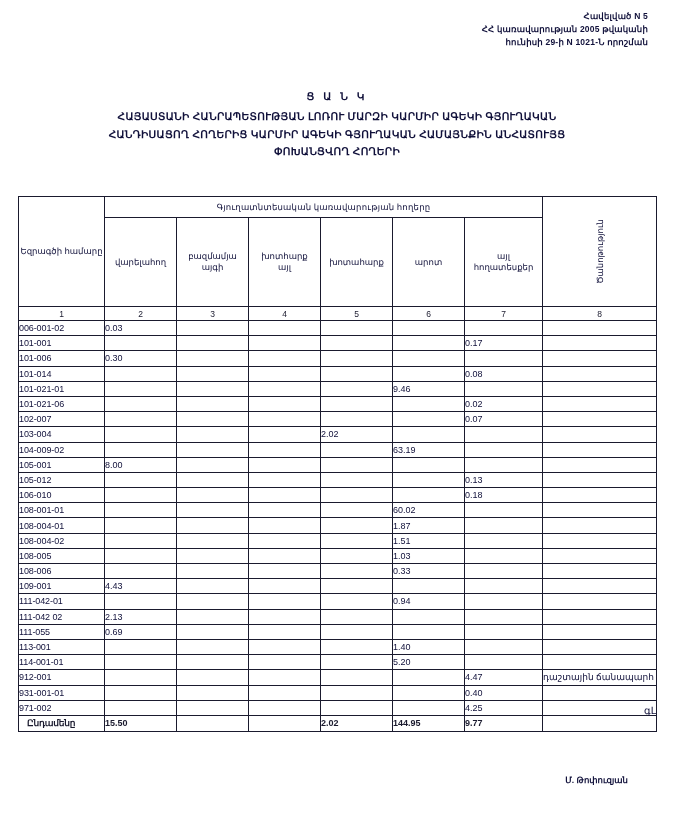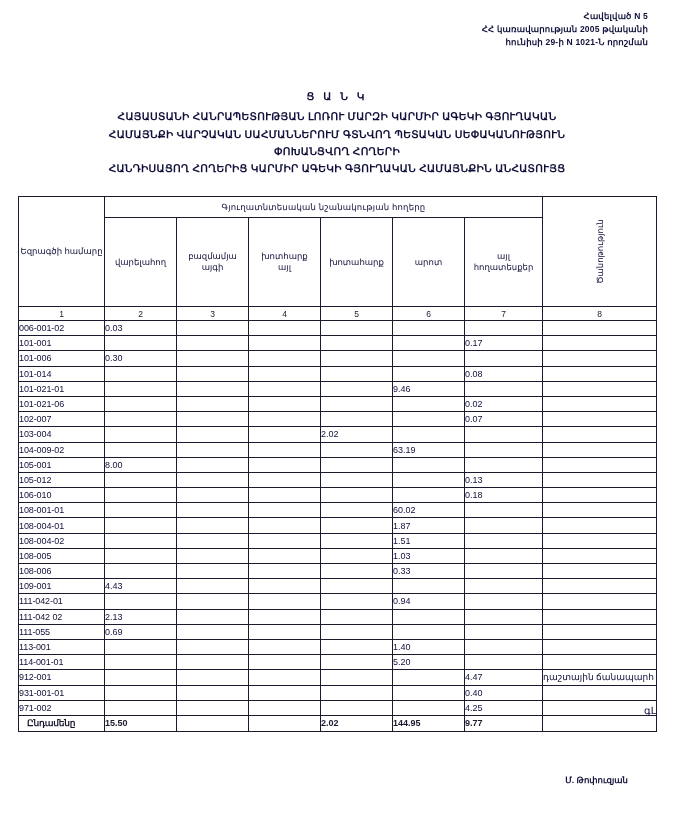--- a/index.html
+++ b/index.html
@@ -171,44 +171,43 @@
 
   <div class="doc-ref">
     <div>Հավելված N 5</div>
     <div>ՀՀ կառավարության 2005 թվականի</div>
     <div>հունիսի 29-ի N 1021-Ն որոշման</div>
   </div>
 
   <div class="title-block">
     <div class="title-main">Ց Ա Ն Կ</div>
     <div class="title-line">ՀԱՅԱՍՏԱՆԻ ՀԱՆՐԱՊԵՏՈՒԹՅԱՆ ԼՈՌՈՒ ՄԱՐԶԻ ԿԱՐՄԻՐ ԱԳԵԿԻ ԳՅՈՒՂԱԿԱՆ</div>
-    <div class="title-line">ՀԱՄԱՅՆՔԻ ՎԱՐՉԱԿԱՆ ՍԱՀՄԱՆՆԵՐՈՒՄ ԳՏՆՎՈՂ  ՊԵՏԱԿԱՆ ՍԵՓԱԿԱՆՈՒԹՅՈՒՆ</div>
+    <div class="title-line">ՀԱՆԴԻՍԱՑՈՂ ՀՈՂԵՐԻՑ  ԿԱՐՄԻՐ ԱԳԵԿԻ ԳՅՈՒՂԱԿԱՆ ՀԱՄԱՅՆՔԻՆ ԱՆՀԱՏՈՒՅՑ</div>
     <div class="title-line">ՓՈԽԱՆՑՎՈՂ  ՀՈՂԵՐԻ</div>
-    <div class="title-line">ՀԱՆԴԻՍԱՑՈՂ ՀՈՂԵՐԻՑ  ԿԱՐՄԻՐ ԱԳԵԿԻ ԳՅՈՒՂԱԿԱՆ ՀԱՄԱՅՆՔԻՆ ԱՆՀԱՏՈՒՅՑ</div>
   </div>
 
   <div class="tbl-wrap">
     <table class="main">
       <colgroup>
         <col style="width:86px">
         <col style="width:72px">
         <col style="width:72px">
         <col style="width:72px">
         <col style="width:72px">
         <col style="width:72px">
         <col style="width:78px">
         <col style="width:114px">
       </colgroup>
       <tbody>
         <tr>
           <td rowspan="2" class="col-head">
             <span>Եզրագծի</span>
             <span>համարը</span>
           </td>
-          <td colspan="6" class="grp-head">Գյուղատնտեսական նշանակության հողերը</td>
+          <td colspan="6" class="grp-head">Գյուղատնտեսական կառավարության հողերը</td>
           <td rowspan="2" class="vert-head">
             <div class="vert-inner">Ծանոթություն</div>
           </td>
         </tr>
         <tr>
           <td class="col-head">վարելահող</td>
           <td class="col-head two-line">
             <span>բազմամյա</span>
             <span>այգի</span>
           </td>

